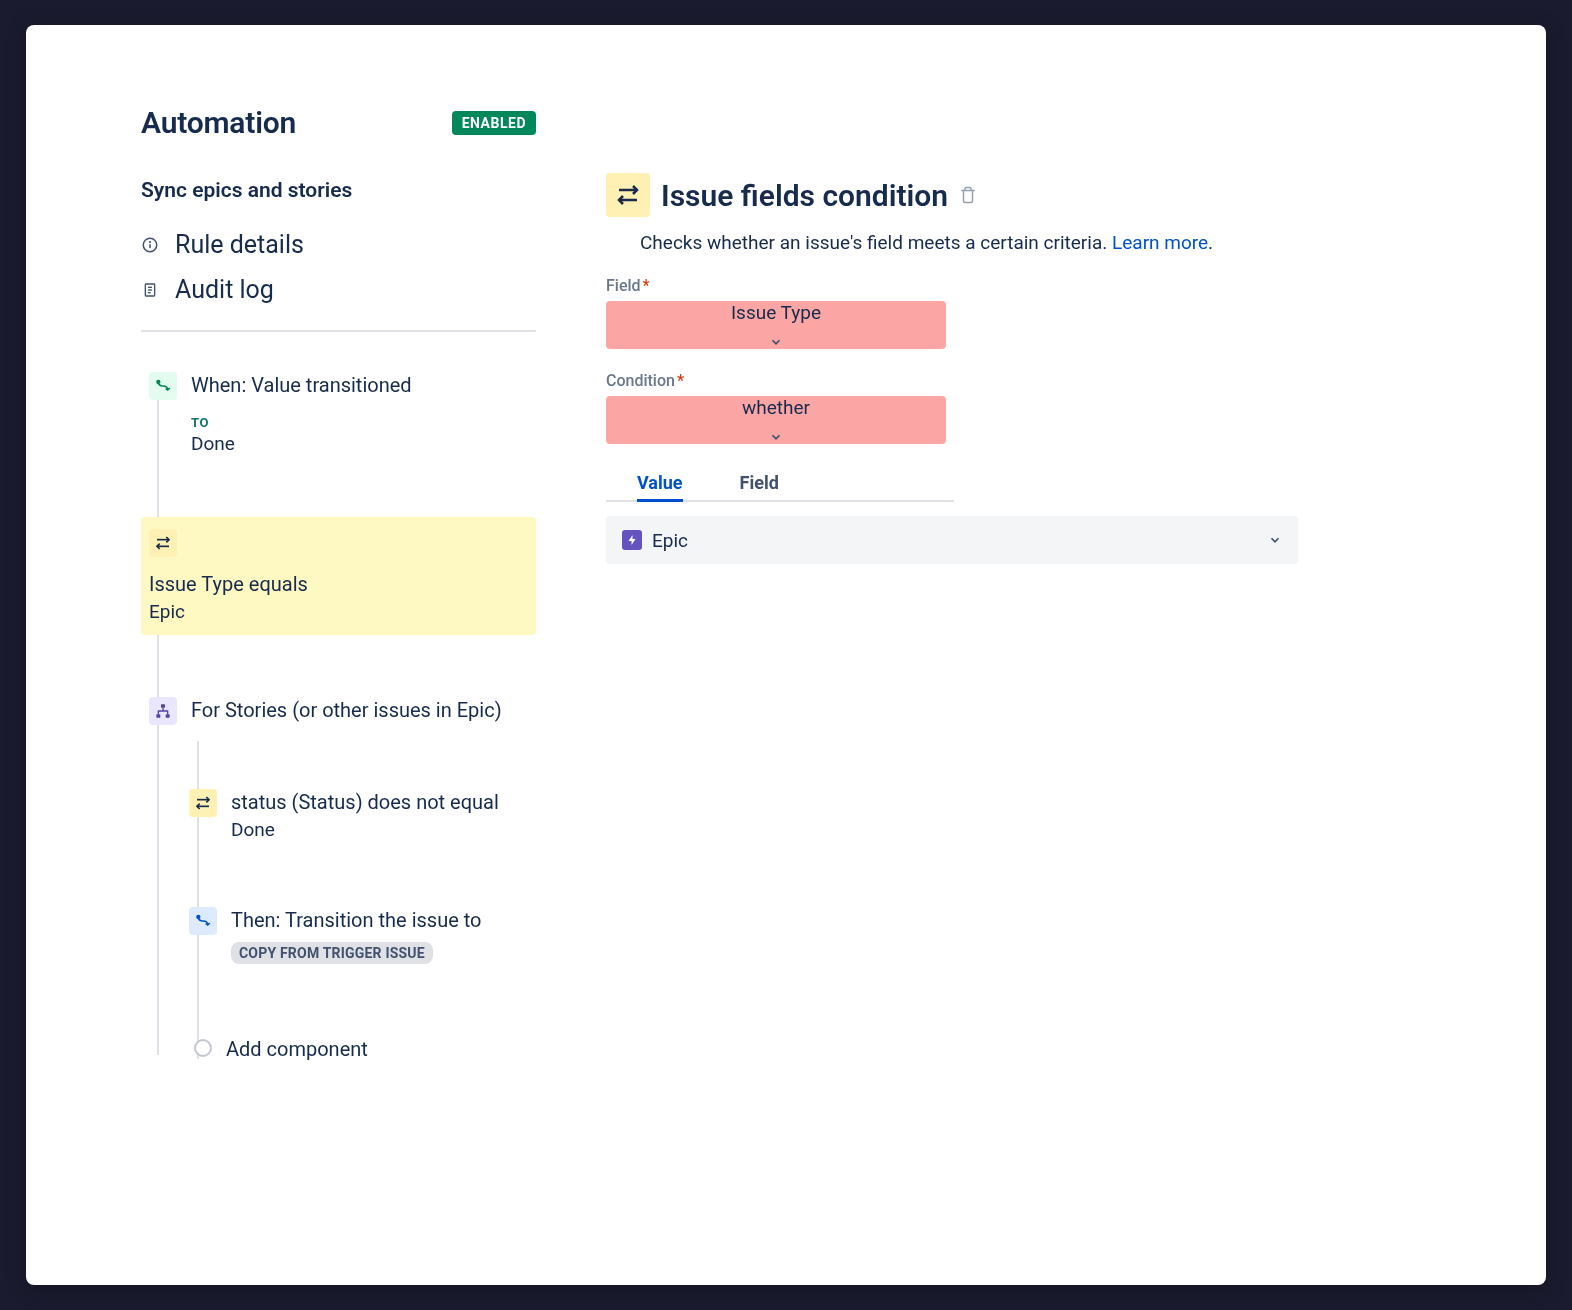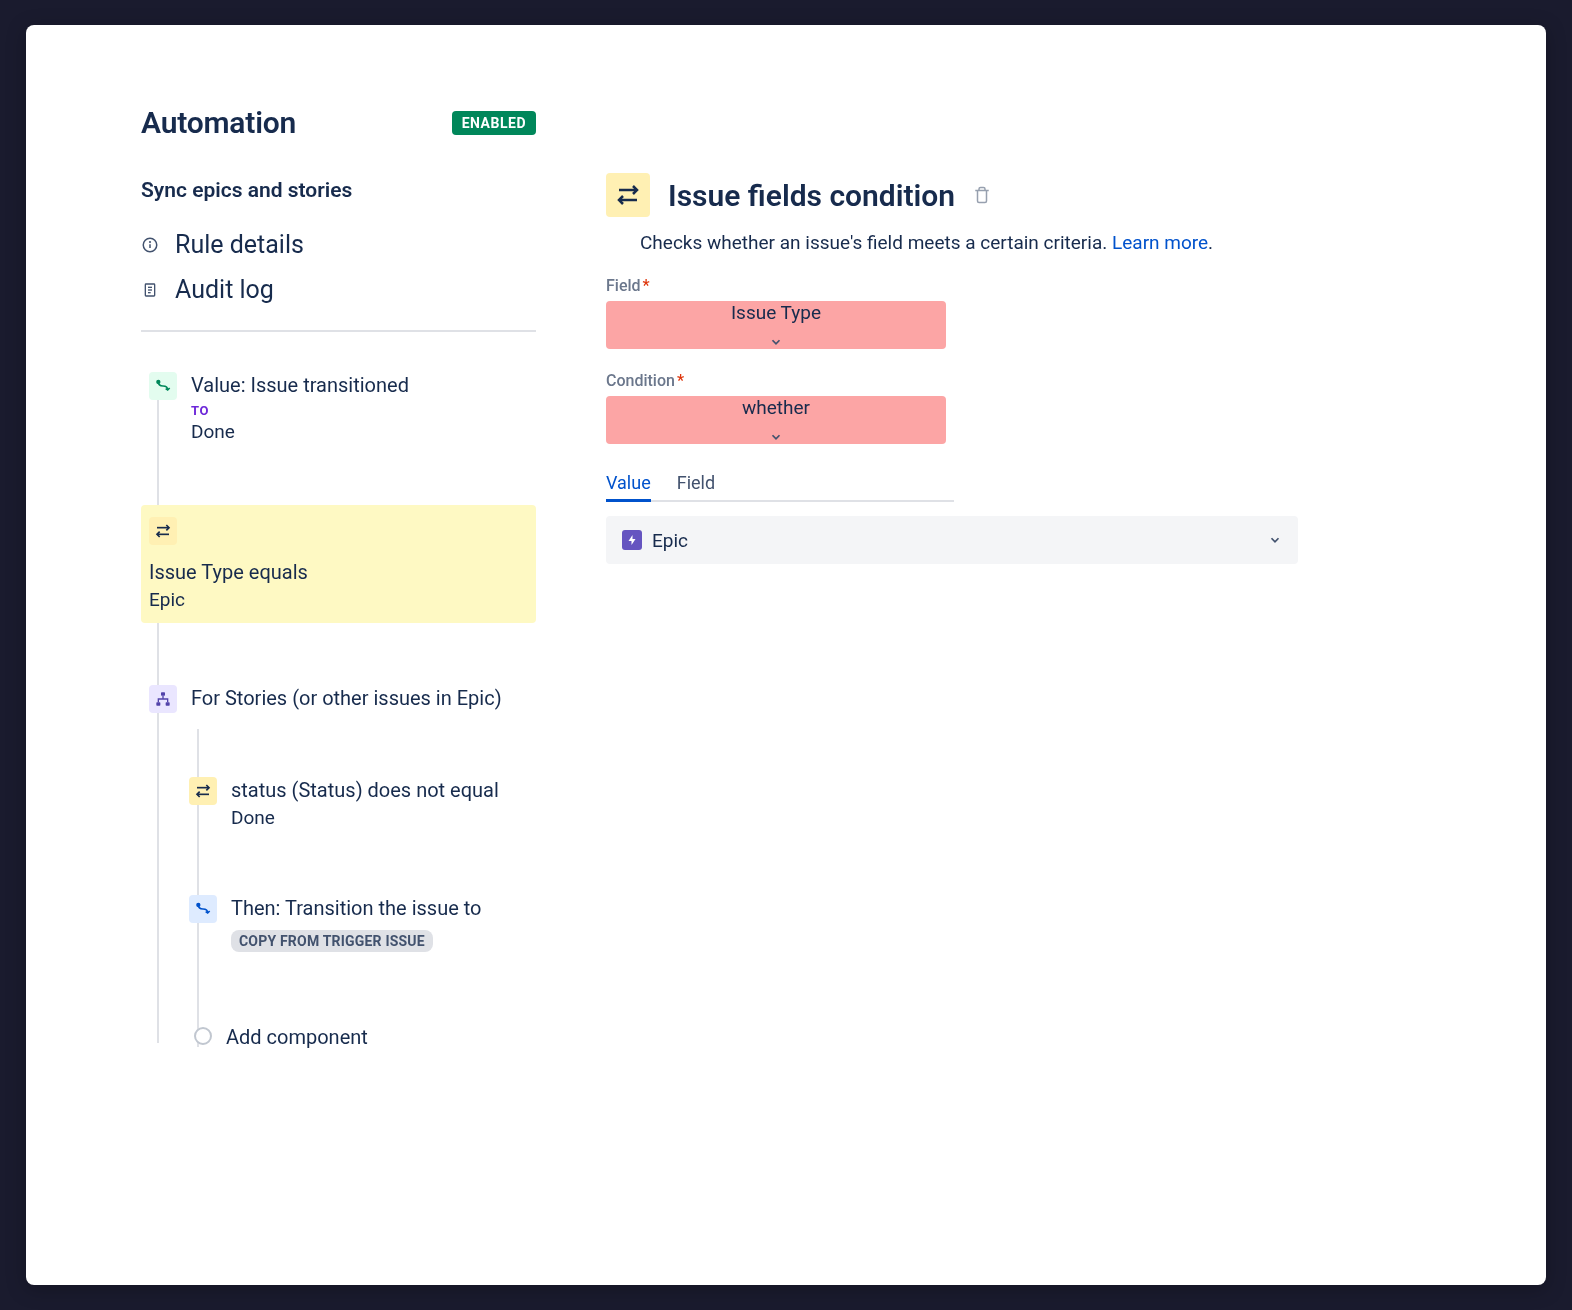--- a/index.html
+++ b/index.html
@@ -114,23 +114,23 @@
     border-radius: 50%;
     background:#fff;
     margin-left: 5px;
     margin-top:3px;
   }
   .flow-body { flex:1; }
   .flow-title { font-size: 20px; color:#172B4D; line-height:1.35; }
   .flow-sub-label {
     font-size: 13px;
     font-weight:700;
-    color:#6d28d9;
+    color:#0f766e;
     letter-spacing:0.5px;
-    margin-top:4px;
+    margin-top:16px;
   }
   .flow-sub {
     font-size: 19px;
     color:#172B4D;
     margin-top:2px;
   }
   .flow-lozenge {
     display:inline-block;
     background:#dfe1e6;
     color:#42526E;
@@ -147,21 +147,21 @@
   }
   .nested .flow-line {
     left:16px; top:4px; bottom:16px;
   }
 
   
   .right { flex:1; padding-top:68px; }
   .right-hdr {
     display:flex;
     align-items:center;
-    gap:18px;
+    gap:11px;
     margin-bottom:14px;
   }
   .right-icon {
     width:44px;height:44px;border-radius:4px;
     background:#FFF0B3;color:#172B4D;
     display:flex;align-items:center;justify-content:center;
   }
   .right-hdr h2 {
     font-size:30px;font-weight:600;color:#172B4D;
   }
@@ -181,23 +181,24 @@
     border-radius:4px;display:flex;align-items:center;
     justify-content:space-between;padding:0 16px;
     font-size:19px;color:#172B4D;cursor:pointer;margin-bottom:22px;flex-direction:column;
   }
   .chev { color:#42526E; }
   .tabs {
     display:flex;gap:26px;border-bottom:2px solid #dfe1e6;
     width:348px;margin-bottom:14px;
   }
   .tab {
-    font-size:18px;font-weight:400;color:#42526E;
+    font-size:18px;font-weight:700;color:#42526E;
     padding:6px 0;cursor:pointer;margin-bottom:-2px;
     border-bottom:3px solid transparent;
+    margin-left:31px;
   }
   .tab.active { color:#0052CC;border-bottom-color:#0052CC; }
   .value-select {
     width:692px;height:48px;background:#f4f5f7;border:none;
     border-radius:4px;display:flex;align-items:center;
     justify-content:space-between;padding:0 16px;
     font-size:19px;color:#172B4D;cursor:pointer;
   }
   .epic-chip {
     display:flex;align-items:center;gap:10px;
@@ -249,21 +250,21 @@
 
       <div class="flow-item">
         <div class="flow-icon ic-green">
           <svg width="16" height="16" viewBox="0 0 24 24" fill="none" stroke="currentColor" stroke-width="2.5">
               <path d="M5 6 Q5 12 12 12 Q19 12 19 18"></path>
               <circle cx="5" cy="6" r="2" fill="currentColor"></circle>
               <polyline points="16,16 19,18 22,15" fill="none"></polyline>
             </svg>
         </div>
         <div class="flow-body">
-          <div class="flow-title">Value: Issue transitioned</div>
+          <div class="flow-title">When: Value transitioned</div>
           <div class="flow-sub-label">TO</div>
           <div class="flow-sub">Done</div>
         </div>
       </div>
 
       <div class="flow-gap"></div>
 
       <div class="flow-item selected">
         <div class="flow-icon ic-yellow">
           <svg width="16" height="16" viewBox="0 0 24 24" fill="none" stroke="currentColor" stroke-width="2.5">

